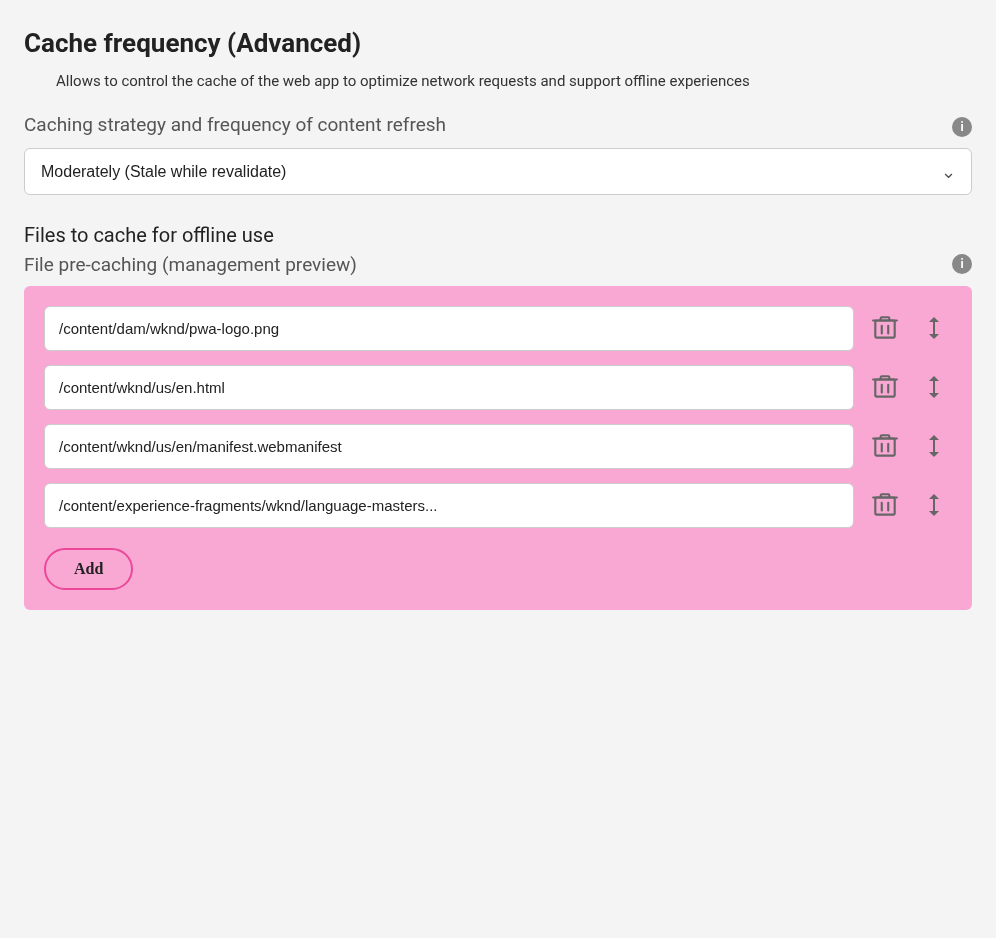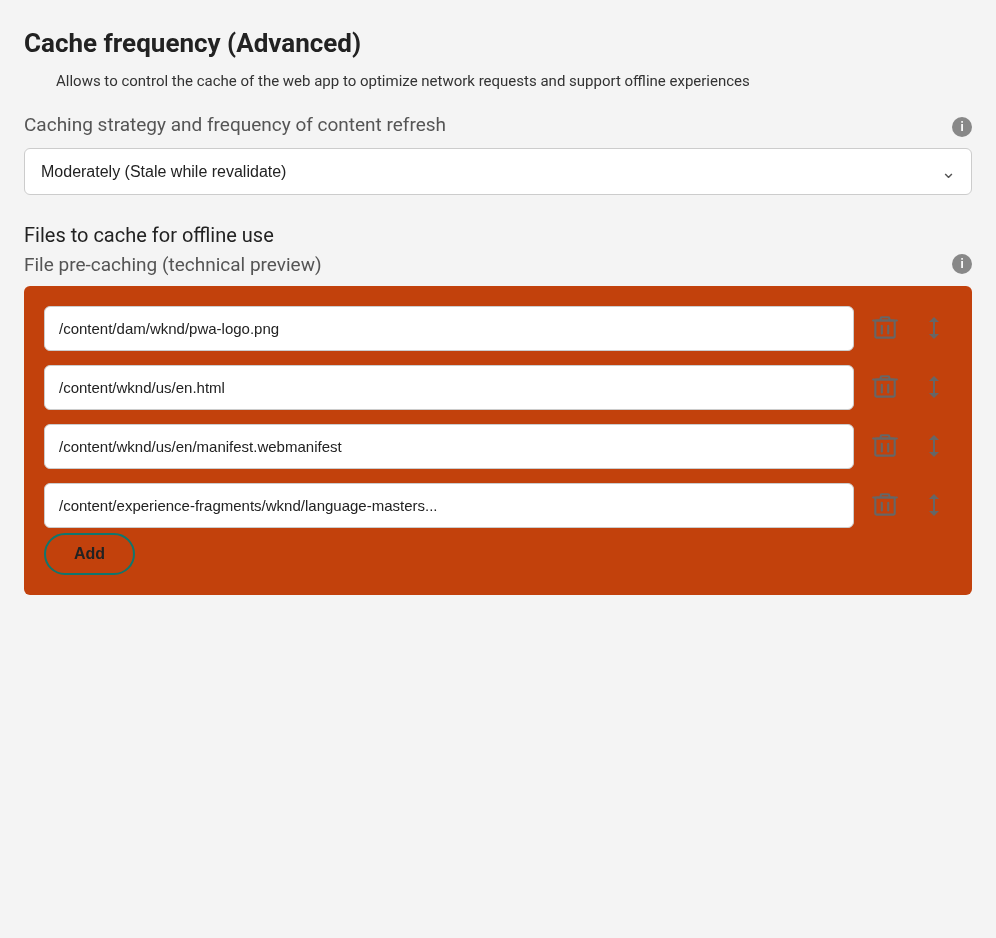--- a/index.html
+++ b/index.html
@@ -84,21 +84,21 @@
       color: #555;
     }
 
     .section-title {
       font-size: 20px;
       font-weight: 400;
       margin-bottom: 6px;
     }
 
     .files-section {
-      background: #c2410c;
+      background: #f9a8d4;
       border-radius: 6px;
       padding: 20px;
       margin-top: 8px;
     }
 
     .file-row {
       display: flex;
       align-items: center;
       margin-bottom: 14px;
       gap: 12px;
@@ -133,29 +133,30 @@
       width: 26px;
       height: 28px;
     }
 
     .move-icon {
       width: 24px;
       height: 28px;
     }
 
     .add-btn {
-      margin-top: 5px;
+      margin-top: 20px;
       padding: 10px 28px;
       font-size: 16px;
       font-weight: 600;
       background: transparent;
-      border: 2px solid #0f766e;
+      border: 2px solid #ec4899;
       border-radius: 30px;
       cursor: pointer;
       color: #222;
+      font-family: Liberation Serif, serif;
     }
 
     .label-row {
       display: flex;
       align-items: center;
       justify-content: space-between;
       margin-bottom: 6px;
     }
   </style>
 </head>
@@ -170,21 +171,21 @@
 </div>
 
 <div class="dropdown-wrapper">
   <select class="dropdown"><option>Moderately (Stale while revalidate)</option><option>Aggressively (Cache first)</option><option>Lightly (Network first)</option><option>None (No cache)</option></select>
   <span class="dropdown-arrow">⌄</span>
 </div>
 
 <h2 class="section-title">Files to cache for offline use</h2>
 
 <div class="label-row" style="margin-top:6px; margin-bottom:10px;">
-  <span class="section-label" style="margin-bottom:0;">File pre-caching (technical preview)</span>
+  <span class="section-label" style="margin-bottom:0;">File pre-caching (management preview)</span>
   <span class="info-icon">i</span>
 </div>
 
 <div class="files-section">
 
   <div class="file-row">
     <input class="file-input" type="text" value="/content/dam/wknd/pwa-logo.png" style="">
     <button class="icon-btn">
       <svg class="trash-icon" viewBox="0 0 24 26" fill="none" xmlns="http://www.w3.org/2000/svg">
         <rect x="3" y="6" width="18" height="16" rx="1" stroke="#666" stroke-width="2" fill="none"></rect>

